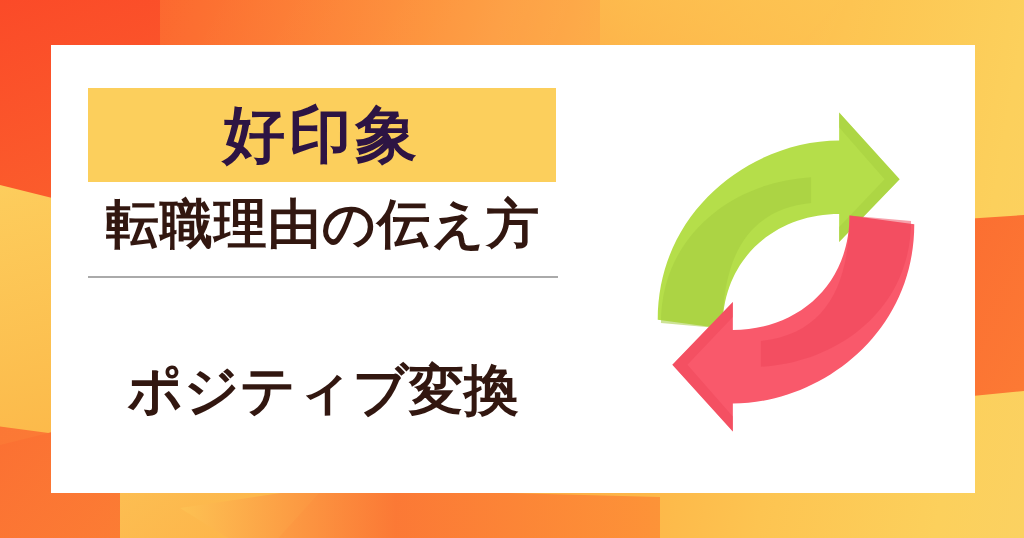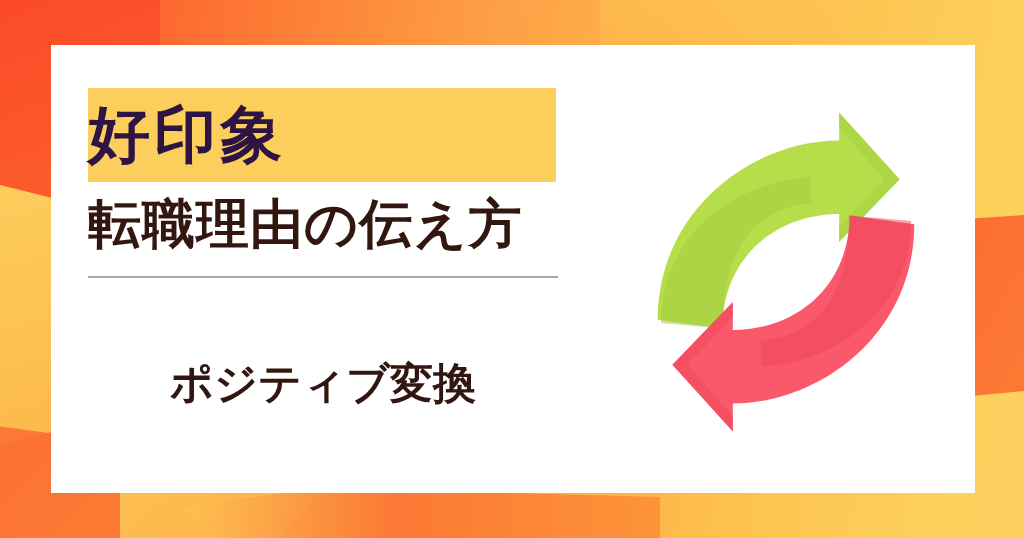--- a/index.html
+++ b/index.html
@@ -92,36 +92,38 @@
 
   #badge {
     position: absolute;
     left: 0px;
     top: 43px;
     width: 468px;
     height: 94px;
     background: #fccf5c;
     display: flex;
     align-items: center;
+    justify-content: center;
   }
   #badge-text {
     font-family: "DejaVu Sans", "Liberation Sans", sans-serif;
     font-size: 62px;
     font-weight: 700;
     color: #2d1443;
     letter-spacing: 4px;
     line-height: 1;
     white-space: nowrap;
   }
 
   #headline {
     position: absolute;
     left: 0px;
     top: 150px;
     width: 470px;
+    text-align: center;
     font-family: "DejaVu Sans", "Liberation Sans", sans-serif;
     font-size: 53px;
     font-weight: 700;
     color: #321710;
     line-height: 1.08;
     letter-spacing: 1px;
     white-space: nowrap;
   }
 
   #divider {
@@ -148,21 +150,21 @@
     letter-spacing: 1px;
     white-space: nowrap;
   }
   #sub-line-2 {
     position: absolute;
     left: 0px;
     top: 315px;
     width: 470px;
     text-align: center;
     font-family: "DejaVu Sans", "Liberation Sans", sans-serif;
-    font-size: 43px;
+    font-size: 55px;
     font-weight: 700;
     color: #321710;
     line-height: 1.1;
     letter-spacing: 0px;
     white-space: nowrap;
   }
 
   
   #illustration {
     position: absolute;

